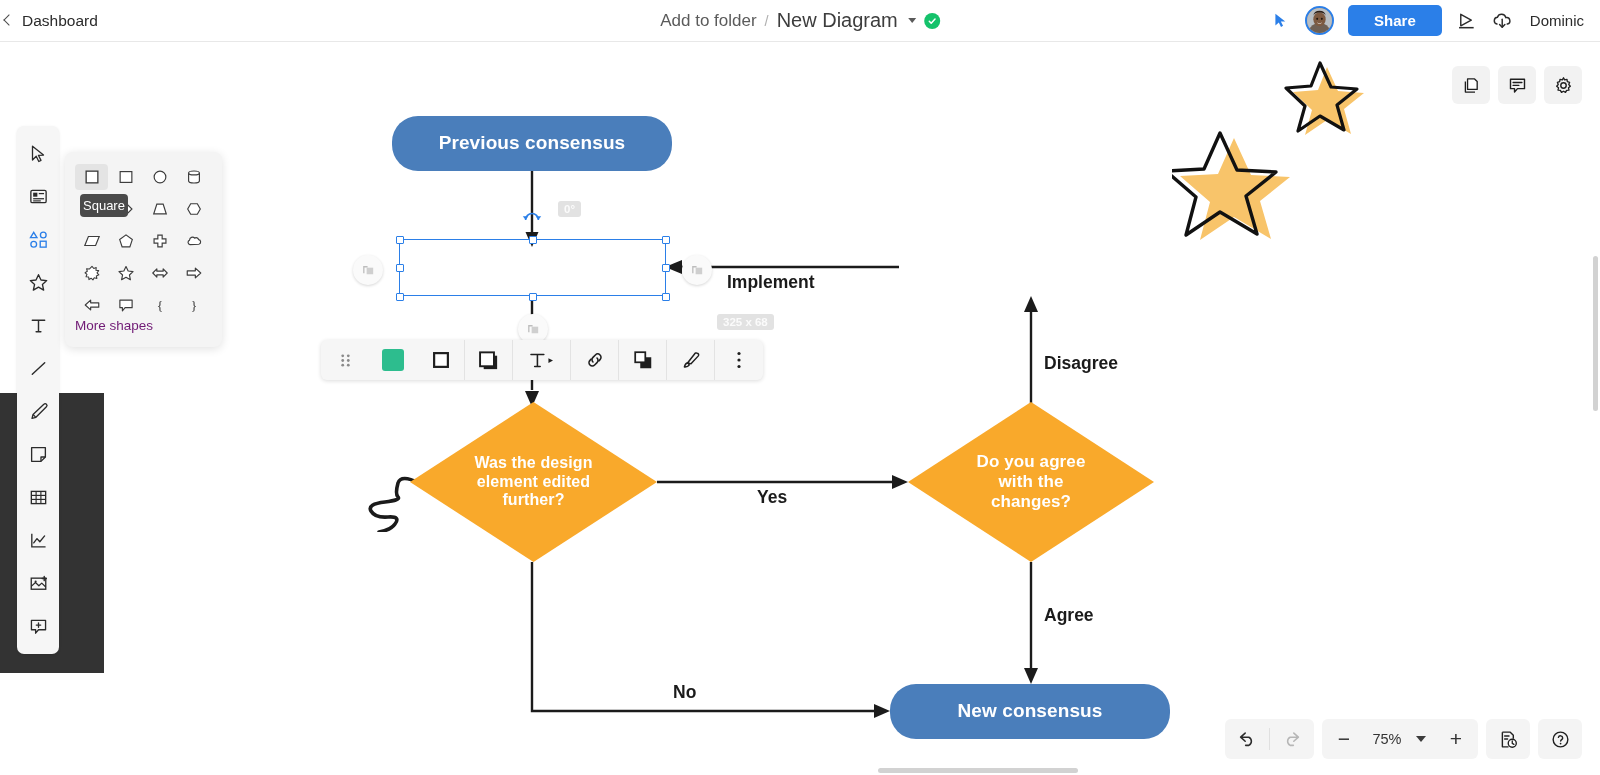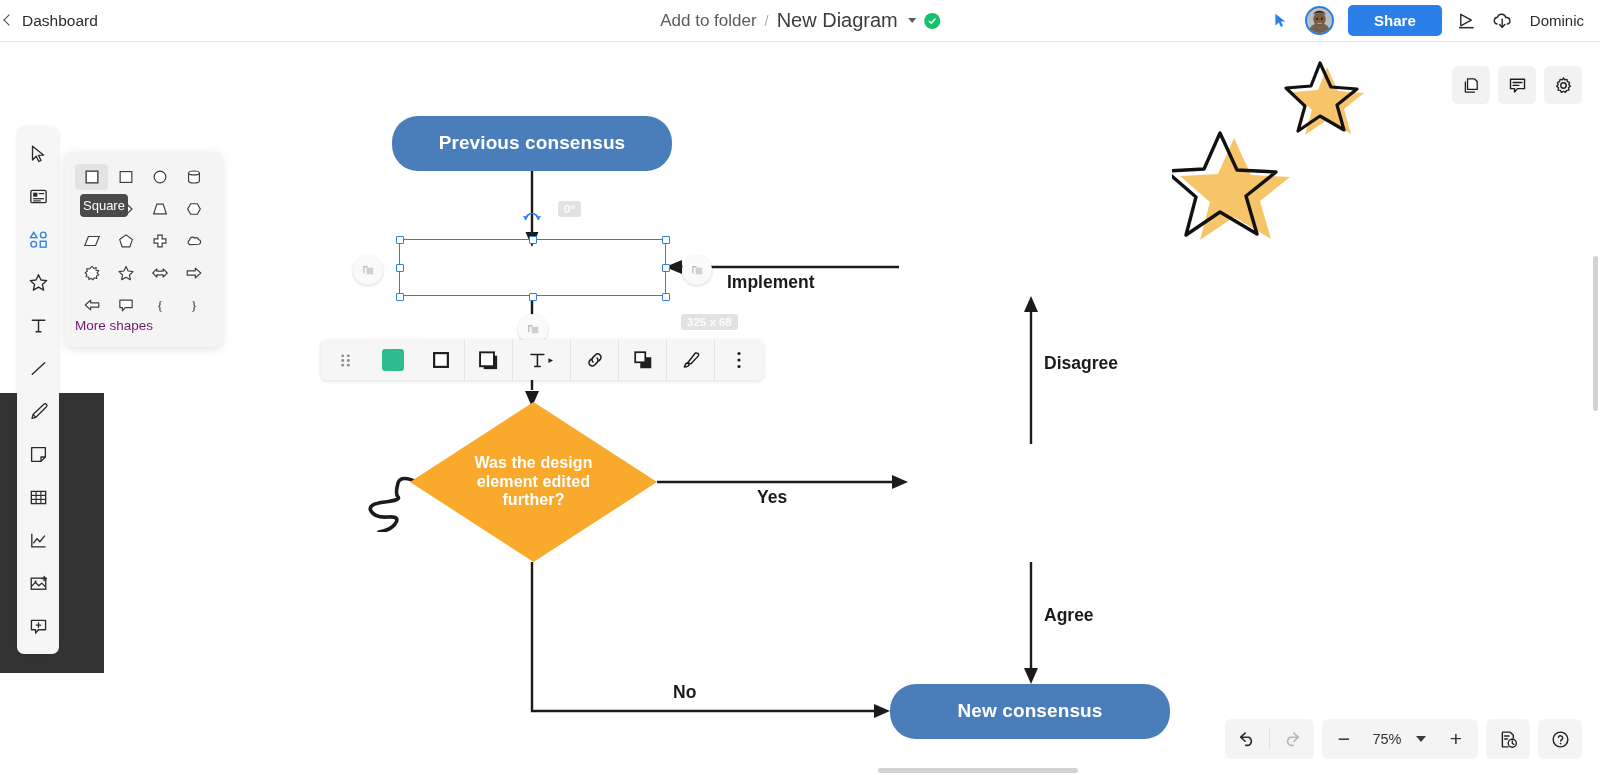--- a/index.html
+++ b/index.html
@@ -264,20 +264,26 @@
 
 
 
     <div class="node" style="left:410px; top:360px; width:247px; height:160px;">
       <svg width="247" height="160" style="position:absolute;left:0;top:0;">
         <polygon points="123.5,0 247,80 123.5,160 0,80" fill="#f9a92b"></polygon>
       </svg>
       <span class="node-label" style="font-size:16px; position:relative; width:150px;">Was the design element edited further?</span>
     </div>
 
+    <div class="node" style="left:908px; top:360px; width:246px; height:160px;">
+      <svg width="246" height="160" style="position:absolute;left:0;top:0;">
+        <polygon points="123,0 246,80 123,160 0,80" fill="#f9a92b"></polygon>
+      </svg>
+      <span class="node-label" style="font-size:17px; position:relative; width:145px;">Do you agree with the changes?</span>
+    </div>
 
     <div class="node rounded-blue" style="left:890px; top:642px; width:280px; height:55px; background:#4a7ebb;">
       <span class="node-label" style="font-size:19px;">New consensus</span>
     </div>
 
     <span class="edge-label" style="left:727px; top:230px;">Implement</span>
     <span class="edge-label" style="left:1044px; top:311px;">Disagree</span>
     <span class="edge-label" style="left:757px; top:445px;">Yes</span>
     <span class="edge-label" style="left:1044px; top:563px;">Agree</span>
     <span class="edge-label" style="left:673px; top:640px;">No</span>
@@ -293,21 +299,21 @@
       <div class="handle" style="left:529px; top:251px;"></div>
       <div class="handle" style="left:662px; top:251px;"></div>
 
       <svg class="rot-handle" style="left:521px; top:166px;" viewBox="0 0 24 24">
         <path d="M5 13 a7 7 0 0 1 14 0" fill="none" stroke="#2b7fe8" stroke-width="1.8"></path>
         <polygon points="5,13 2,9 8,9" fill="#2b7fe8"></polygon>
         <polygon points="19,13 16,9 22,9" fill="#2b7fe8"></polygon>
       </svg>
 
       <span class="badge-gray" style="left:558px; top:159px;">0°</span>
-      <span class="badge-gray" style="left:681px; top:272px;">325 x 68</span>
+      <span class="badge-gray" style="left:717px; top:272px;">325 x 68</span>
 
       <div class="conn-dot" style="left:353px; top:213px;">
         <svg width="15" height="15" viewBox="0 0 16 16">
             <rect x="6" y="5" width="7" height="7" fill="#cfcfcf"></rect>
             <path d="M3 11 L3 4 L7 4" fill="none" stroke="#bdbdbd" stroke-width="1.4"></path>
           </svg>
       </div>
       <div class="conn-dot" style="left:682px; top:213px;">
         <svg width="15" height="15" viewBox="0 0 16 16">
             <rect x="6" y="5" width="7" height="7" fill="#cfcfcf"></rect>

